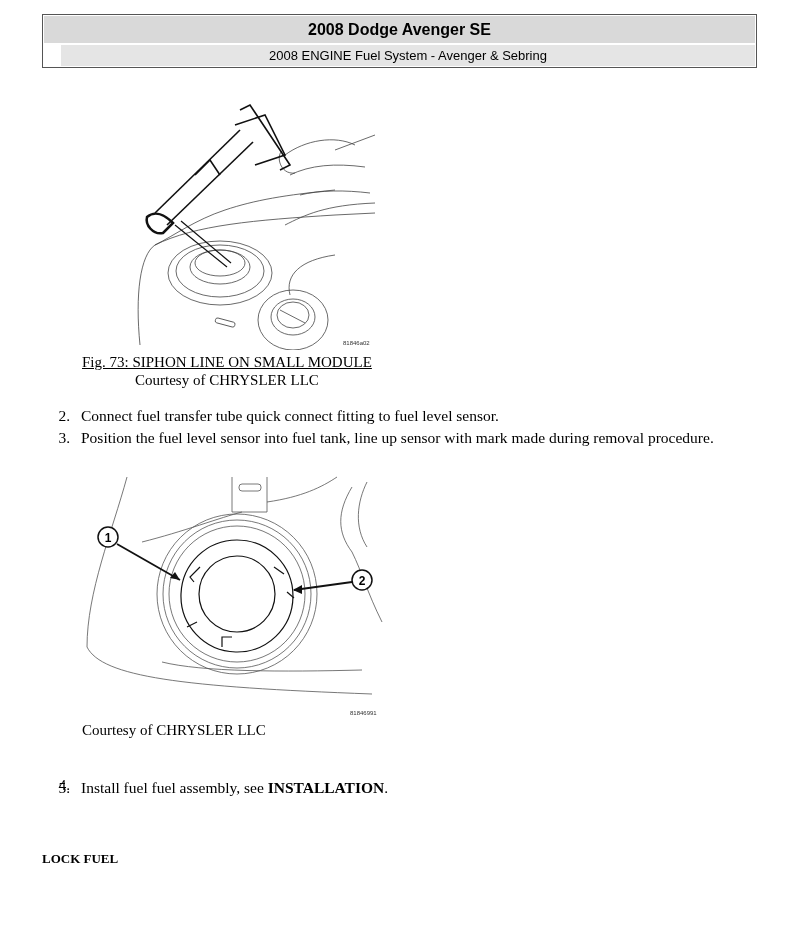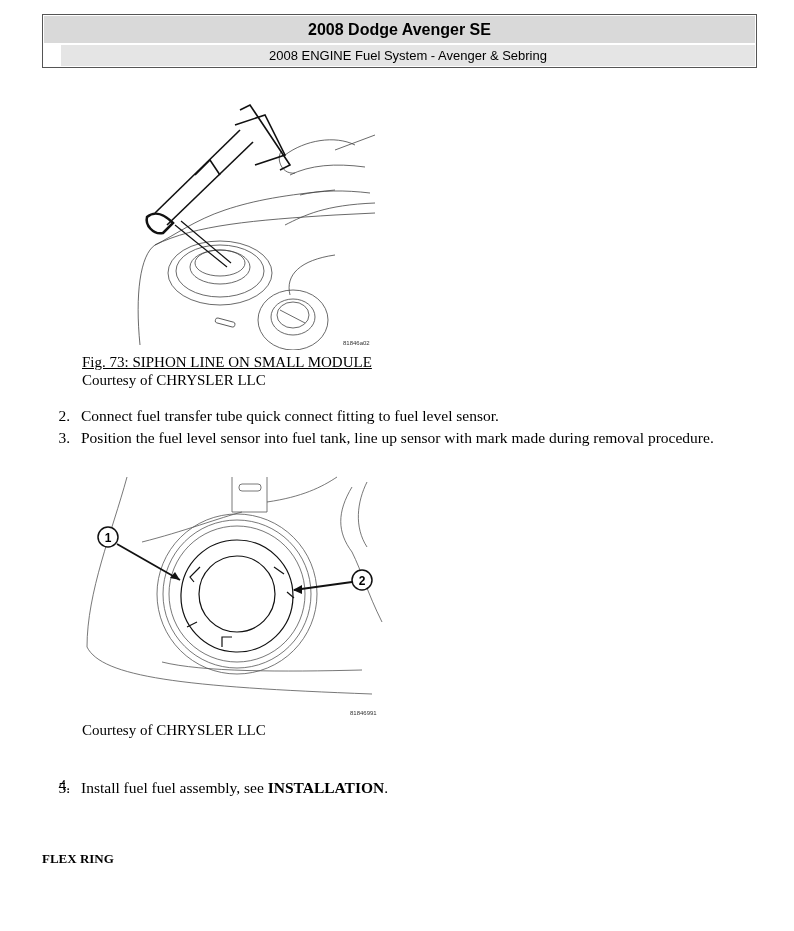--- a/index.html
+++ b/index.html
@@ -3,21 +3,21 @@
   <meta charset="utf-8">
   <style>
     html, body { margin: 0; padding: 0; background: #ffffff; }
     body { width: 794px; height: 931px; position: relative; overflow: hidden; font-family: "Liberation Serif", serif; color: #000; }
     .header-box { position: absolute; left: 42px; top: 4px; width: 715px; height: 54px; border: 1px solid #555; box-sizing: border-box; background: #fff; margin-top: 10px; }
     .hdr-title { position: absolute; left: 1px; top: 1px; right: 1px; height: 27px; background: #d9d9d9; font-family: "Liberation Sans", sans-serif; font-weight: bold; font-size: 16px; text-align: center; line-height: 28px; border-bottom: 1px solid #fff; }
     .hdr-sub { position: absolute; left: 18px; top: 30px; right: 1px; height: 21px; background: #e5e5e5; font-family: "Liberation Sans", sans-serif; font-size: 13px; text-align: center; line-height: 22px; }
     .figure { position: absolute; }
     .fig-caption { position: absolute; left: 82px; font-weight: normal; font-size: 15px; line-height: 18px; }
     .fig-caption .title { text-decoration: underline; display: block; }
-    .fig-caption .courtesy { display: block; }
+    .fig-caption .courtesy { display: block; text-align: center; }
     .steps { position: absolute; left: 48px; font-size: 15.5px; line-height: 19px; margin: 0; padding: 0; list-style: none; width: 700px; }
     .steps li { position: relative; padding-left: 33px; margin-bottom: 3px; }
     .steps li .num { position: absolute; left: 0; width: 22px; text-align: right; }
     .link { font-weight: bold; color: #000; cursor: pointer; }
     .section-heading { position: absolute; left: 42px; top: 851px; font-weight: bold; font-size: 13px; }
     .code { font-family: "Liberation Sans", sans-serif; font-size: 6px; fill: #333; }
   </style>
 </head>
 <body>
 
@@ -115,13 +115,13 @@
 
 <div class="fig-caption" style="top:721px;">
   <span class="courtesy">Courtesy of CHRYSLER LLC</span>
 </div>
 
 <ul class="steps" style="top:775px;">
   <li><span class="num">4.</span></li>
   <li><span class="num">5.</span><span>Install fuel fuel assembly, see </span><a class="link">INSTALLATION</a><span>.</span></li>
 </ul>
 
-<div class="section-heading">FLEX RING</div>
+<div class="section-heading">LOCK FUEL</div>
 
 </body></html>

